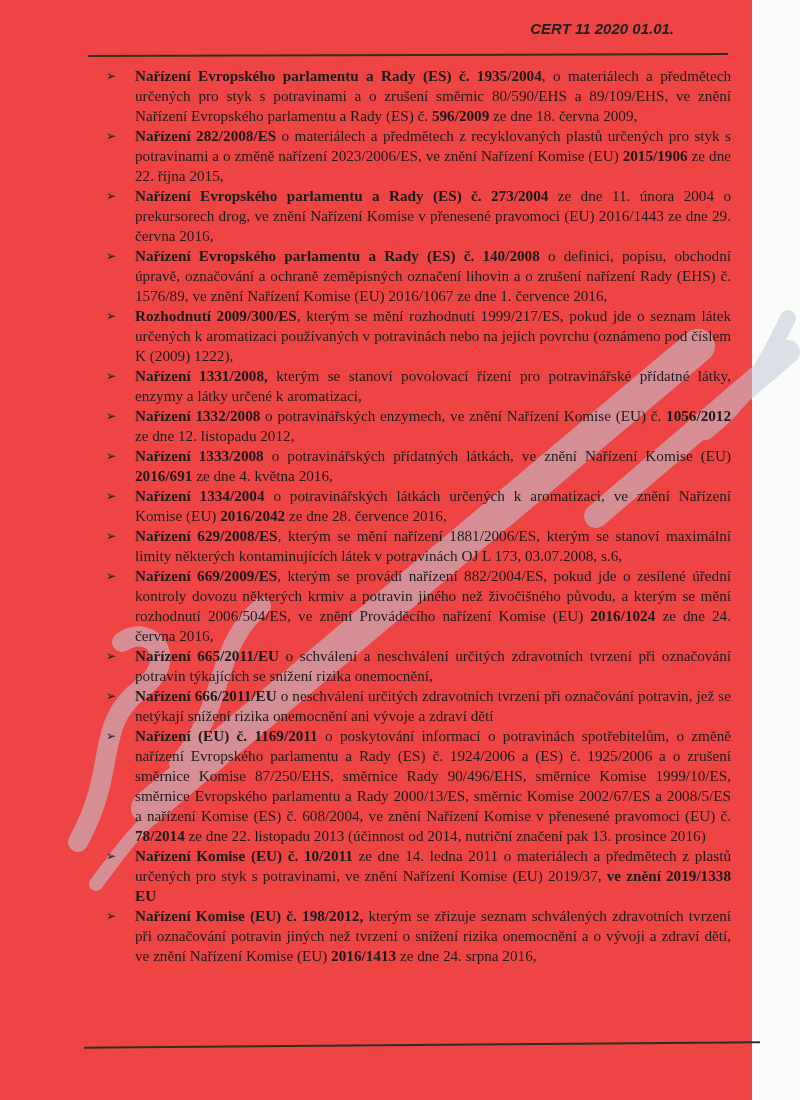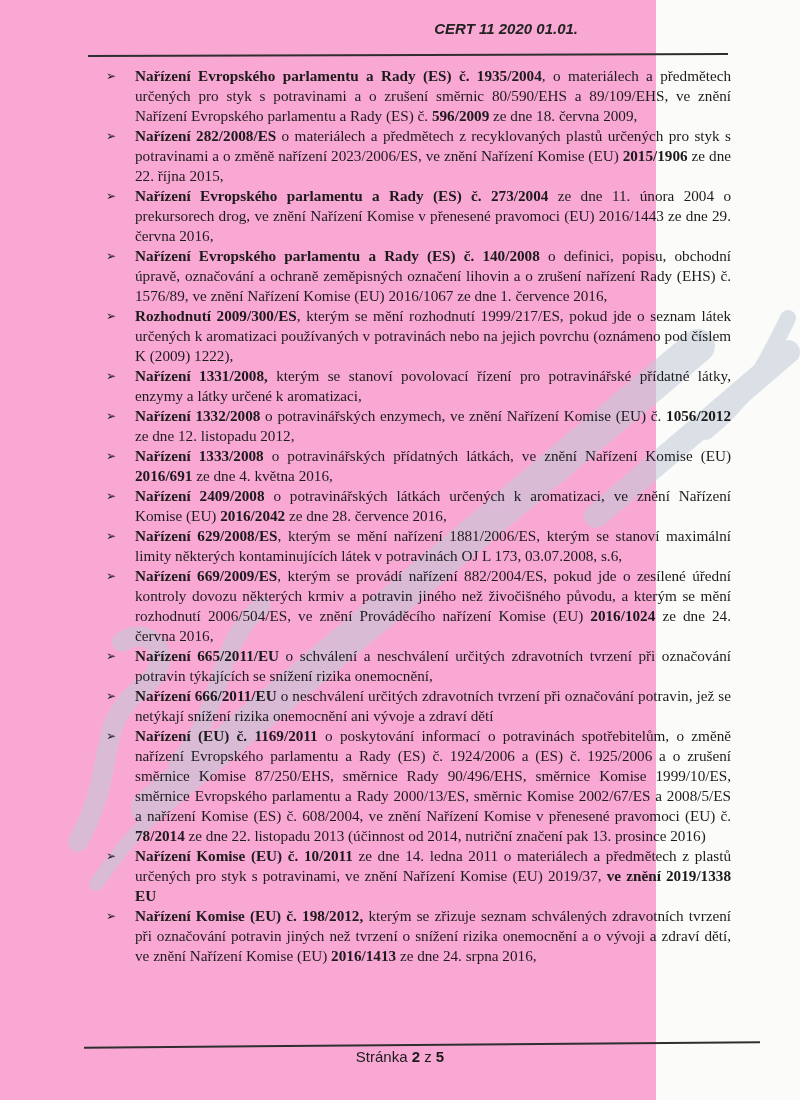--- a/index.html
+++ b/index.html
@@ -5,22 +5,22 @@
   html, body {
     margin: 0; padding: 0;
     width: 800px; height: 1100px;
     background: #fbfbfa;
     font-family: "Liberation Serif", serif;
     color: #1b1b1b;
     overflow: hidden;
   }
   .page {
     position: absolute; inset: 0;
-    width: 656px; height: 1100px;
-    background: #f9a8d4;
+    width: 752px; height: 1100px;
+    background: #ef4444;
   }
   .watermark {
     position: absolute; left: 0; top: 0;
     width: 800px; height: 1100px;
     z-index: 0;
     pointer-events: none;
   }
   .hdr-ref {
     position: absolute; top: 20px; right: 78px;
     font-family: "Liberation Sans", sans-serif;
@@ -81,28 +81,27 @@
   <div class="content">
     <ul class="reg-list" id="reg-list">
         <li><span class="bullet">➢</span><span><b>Nařízení Evropského parlamentu a Rady (ES) č. 1935/2004</b>, o materiálech a předmětech určených pro styk s potravinami a o zrušení směrnic 80/590/EHS a 89/109/EHS, ve znění Nařízení Evropského parlamentu a Rady (ES) č. <b>596/2009</b> ze dne 18. června 2009,</span></li>
         <li><span class="bullet">➢</span><span><b>Nařízení 282/2008/ES</b> o materiálech a předmětech z recyklovaných plastů určených pro styk s potravinami a o změně nařízení 2023/2006/ES, ve znění Nařízení Komise (EU) <b>2015/1906</b> ze dne 22. října 2015,</span></li>
         <li><span class="bullet">➢</span><span><b>Nařízení Evropského parlamentu a Rady (ES) č. 273/2004</b> ze dne 11. února 2004 o prekursorech drog, ve znění Nařízení Komise v přenesené pravomoci (EU) 2016/1443 ze dne 29. června 2016,</span></li>
         <li><span class="bullet">➢</span><span><b>Nařízení Evropského parlamentu a Rady (ES) č. 140/2008</b> o definici, popisu, obchodní úpravě, označování a ochraně zeměpisných označení lihovin a o zrušení nařízení Rady (EHS) č. 1576/89, ve znění Nařízení Komise (EU) 2016/1067 ze dne 1. července 2016,</span></li>
         <li><span class="bullet">➢</span><span><b>Rozhodnutí 2009/300/ES</b>, kterým se mění rozhodnutí 1999/217/ES, pokud jde o seznam látek určených k aromatizaci používaných v potravinách nebo na jejich povrchu (oznámeno pod číslem K (2009) 1222),</span></li>
         <li><span class="bullet">➢</span><span><b>Nařízení 1331/2008,</b> kterým se stanoví povolovací řízení pro potravinářské přídatné látky, enzymy a látky určené k aromatizaci,</span></li>
         <li><span class="bullet">➢</span><span><b>Nařízení 1332/2008</b> o potravinářských enzymech, ve znění Nařízení Komise (EU) č. <b>1056/2012</b> ze dne 12. listopadu 2012,</span></li>
         <li><span class="bullet">➢</span><span><b>Nařízení 1333/2008</b> o potravinářských přídatných látkách, ve znění Nařízení Komise (EU) <b>2016/691</b> ze dne 4. května 2016,</span></li>
-        <li><span class="bullet">➢</span><span><b>Nařízení 2409/2008</b> o potravinářských látkách určených k aromatizaci, ve znění Nařízení Komise (EU) <b>2016/2042</b> ze dne 28. července 2016,</span></li>
+        <li><span class="bullet">➢</span><span><b>Nařízení 1334/2004</b> o potravinářských látkách určených k aromatizaci, ve znění Nařízení Komise (EU) <b>2016/2042</b> ze dne 28. července 2016,</span></li>
         <li><span class="bullet">➢</span><span><b>Nařízení 629/2008/ES</b>, kterým se mění nařízení 1881/2006/ES, kterým se stanoví maximální limity některých kontaminujících látek v potravinách OJ L 173, 03.07.2008, s.6,</span></li>
         <li><span class="bullet">➢</span><span><b>Nařízení 669/2009/ES</b>, kterým se provádí nařízení 882/2004/ES, pokud jde o zesílené úřední kontroly dovozu některých krmiv a potravin jiného než živočišného původu, a kterým se mění rozhodnutí 2006/504/ES, ve znění Prováděcího nařízení Komise (EU) <b>2016/1024</b> ze dne 24. června 2016,</span></li>
         <li><span class="bullet">➢</span><span><b>Nařízení 665/2011/EU</b> o schválení a neschválení určitých zdravotních tvrzení při označování potravin týkajících se snížení rizika onemocnění,</span></li>
         <li><span class="bullet">➢</span><span><b>Nařízení 666/2011/EU</b> o neschválení určitých zdravotních tvrzení při označování potravin, jež se netýkají snížení rizika onemocnění ani vývoje a zdraví dětí</span></li>
         <li><span class="bullet">➢</span><span><b>Nařízení (EU) č. 1169/2011</b>  o poskytování informací o potravinách spotřebitelům, o změně nařízení Evropského parlamentu a Rady (ES) č. 1924/2006 a (ES) č. 1925/2006 a o zrušení směrnice Komise 87/250/EHS, směrnice Rady 90/496/EHS, směrnice Komise 1999/10/ES, směrnice Evropského parlamentu a Rady 2000/13/ES, směrnic Komise 2002/67/ES a 2008/5/ES a nařízení Komise (ES) č. 608/2004, ve znění Nařízení Komise v přenesené pravomoci (EU) č. <b>78/2014</b> ze dne 22. listopadu 2013 (účinnost od 2014, nutriční značení pak 13. prosince 2016)</span></li>
         <li><span class="bullet">➢</span><span><b>Nařízení Komise (EU) č. 10/2011</b> ze dne 14. ledna 2011 o materiálech a předmětech z plastů určených pro styk s potravinami, ve znění Nařízení Komise (EU) 2019/37, <b>ve znění 2019/1338 EU</b></span></li>
         <li><span class="bullet">➢</span><span><b>Nařízení Komise (EU) č. 198/2012,</b> kterým se zřizuje seznam schválených zdravotních tvrzení při označování potravin jiných než tvrzení o snížení rizika onemocnění a o vývoji a zdraví dětí, ve znění Nařízení Komise (EU) <b>2016/1413</b> ze dne 24. srpna 2016,</span></li>
       </ul>
   </div>
 
   <div class="rule footer-rule"></div>
 
-  <div class="footer-text">Stránka <b>2</b> z <b>5</b></div>
 
 </div>
 
 </body></html>

